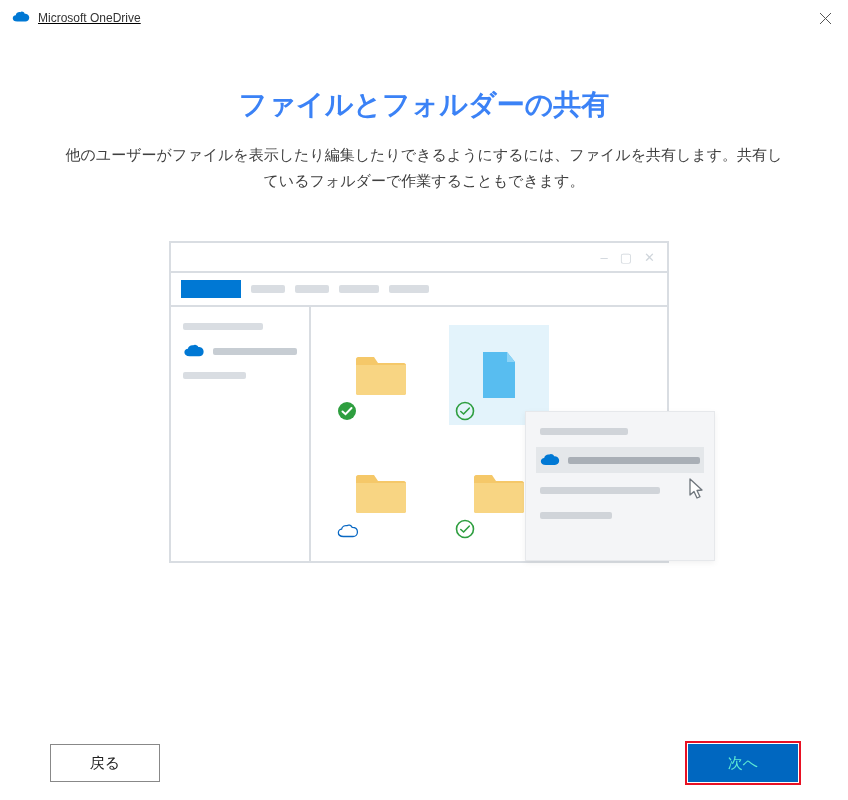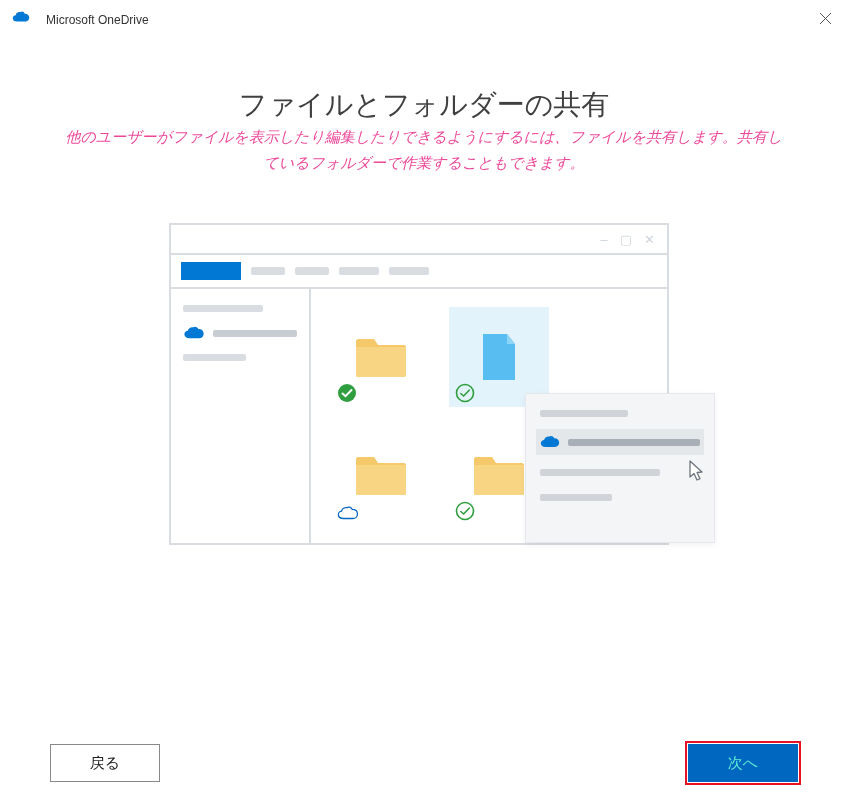--- a/index.html
+++ b/index.html
@@ -11,27 +11,27 @@
     position: relative;
     overflow: hidden;
   }
   .titlebar {
     display: flex;
     align-items: center;
     justify-content: space-between;
     padding: 8px 16px 8px 12px;
     height: 36px;
   }
-  .titlebar-left { display: flex; align-items: flex-end; gap: 16px; }
+  .titlebar-left { display: flex; align-items: center; gap: 8px; text-decoration: underline; }
   .od-cloud { width: 18px; height: 12px; position: relative; }
   .title-text { font-size: 12px; color: #333; }
   .close-x { width: 14px; height: 14px; display:flex; align-items:center; justify-content:center;}
   .content { padding: 50px 60px 0 60px; text-align: center; }
-  .main-heading { font-size: 28px; font-weight: 400; color: #404040; }
-  .sub-text { font-size: 15px; color: #ec4899; line-height: 1.7; max-width: 720px; margin: 0 auto; font-style: italic; }
+  .main-heading { font-size: 28px; font-weight: 700; color: #3b82f6; margin-bottom: 18px; }
+  .sub-text { font-size: 15px; color: #404040; line-height: 1.7; max-width: 720px; margin: 0 auto; }
   .illustration-wrap { display:flex; justify-content:center; margin-top: 48px; }
   .illus { position: relative; width: 510px; height: 330px; }
   .win {
     position: absolute; left: 0; top: 0; width: 500px; height: 322px;
     background: #fff; border: 2px solid #d9dde2;
   }
   .win-titlebar { height: 30px; background:#fff; border-bottom:2px solid #d9dde2; display:flex; justify-content:flex-end; align-items:center; padding-right:10px; gap:10px; color:#cfd5db; font-size:13px; letter-spacing:2px; }
   .win-toolbar { height: 34px; border-bottom:2px solid #d9dde2; display:flex; align-items:center; padding-left:10px; gap:10px; }
   .tab-active { width:60px; height:18px; background:#0078d4; }
   .tab-grey { height:8px; background:#d9dde2; border-radius:2px; }

